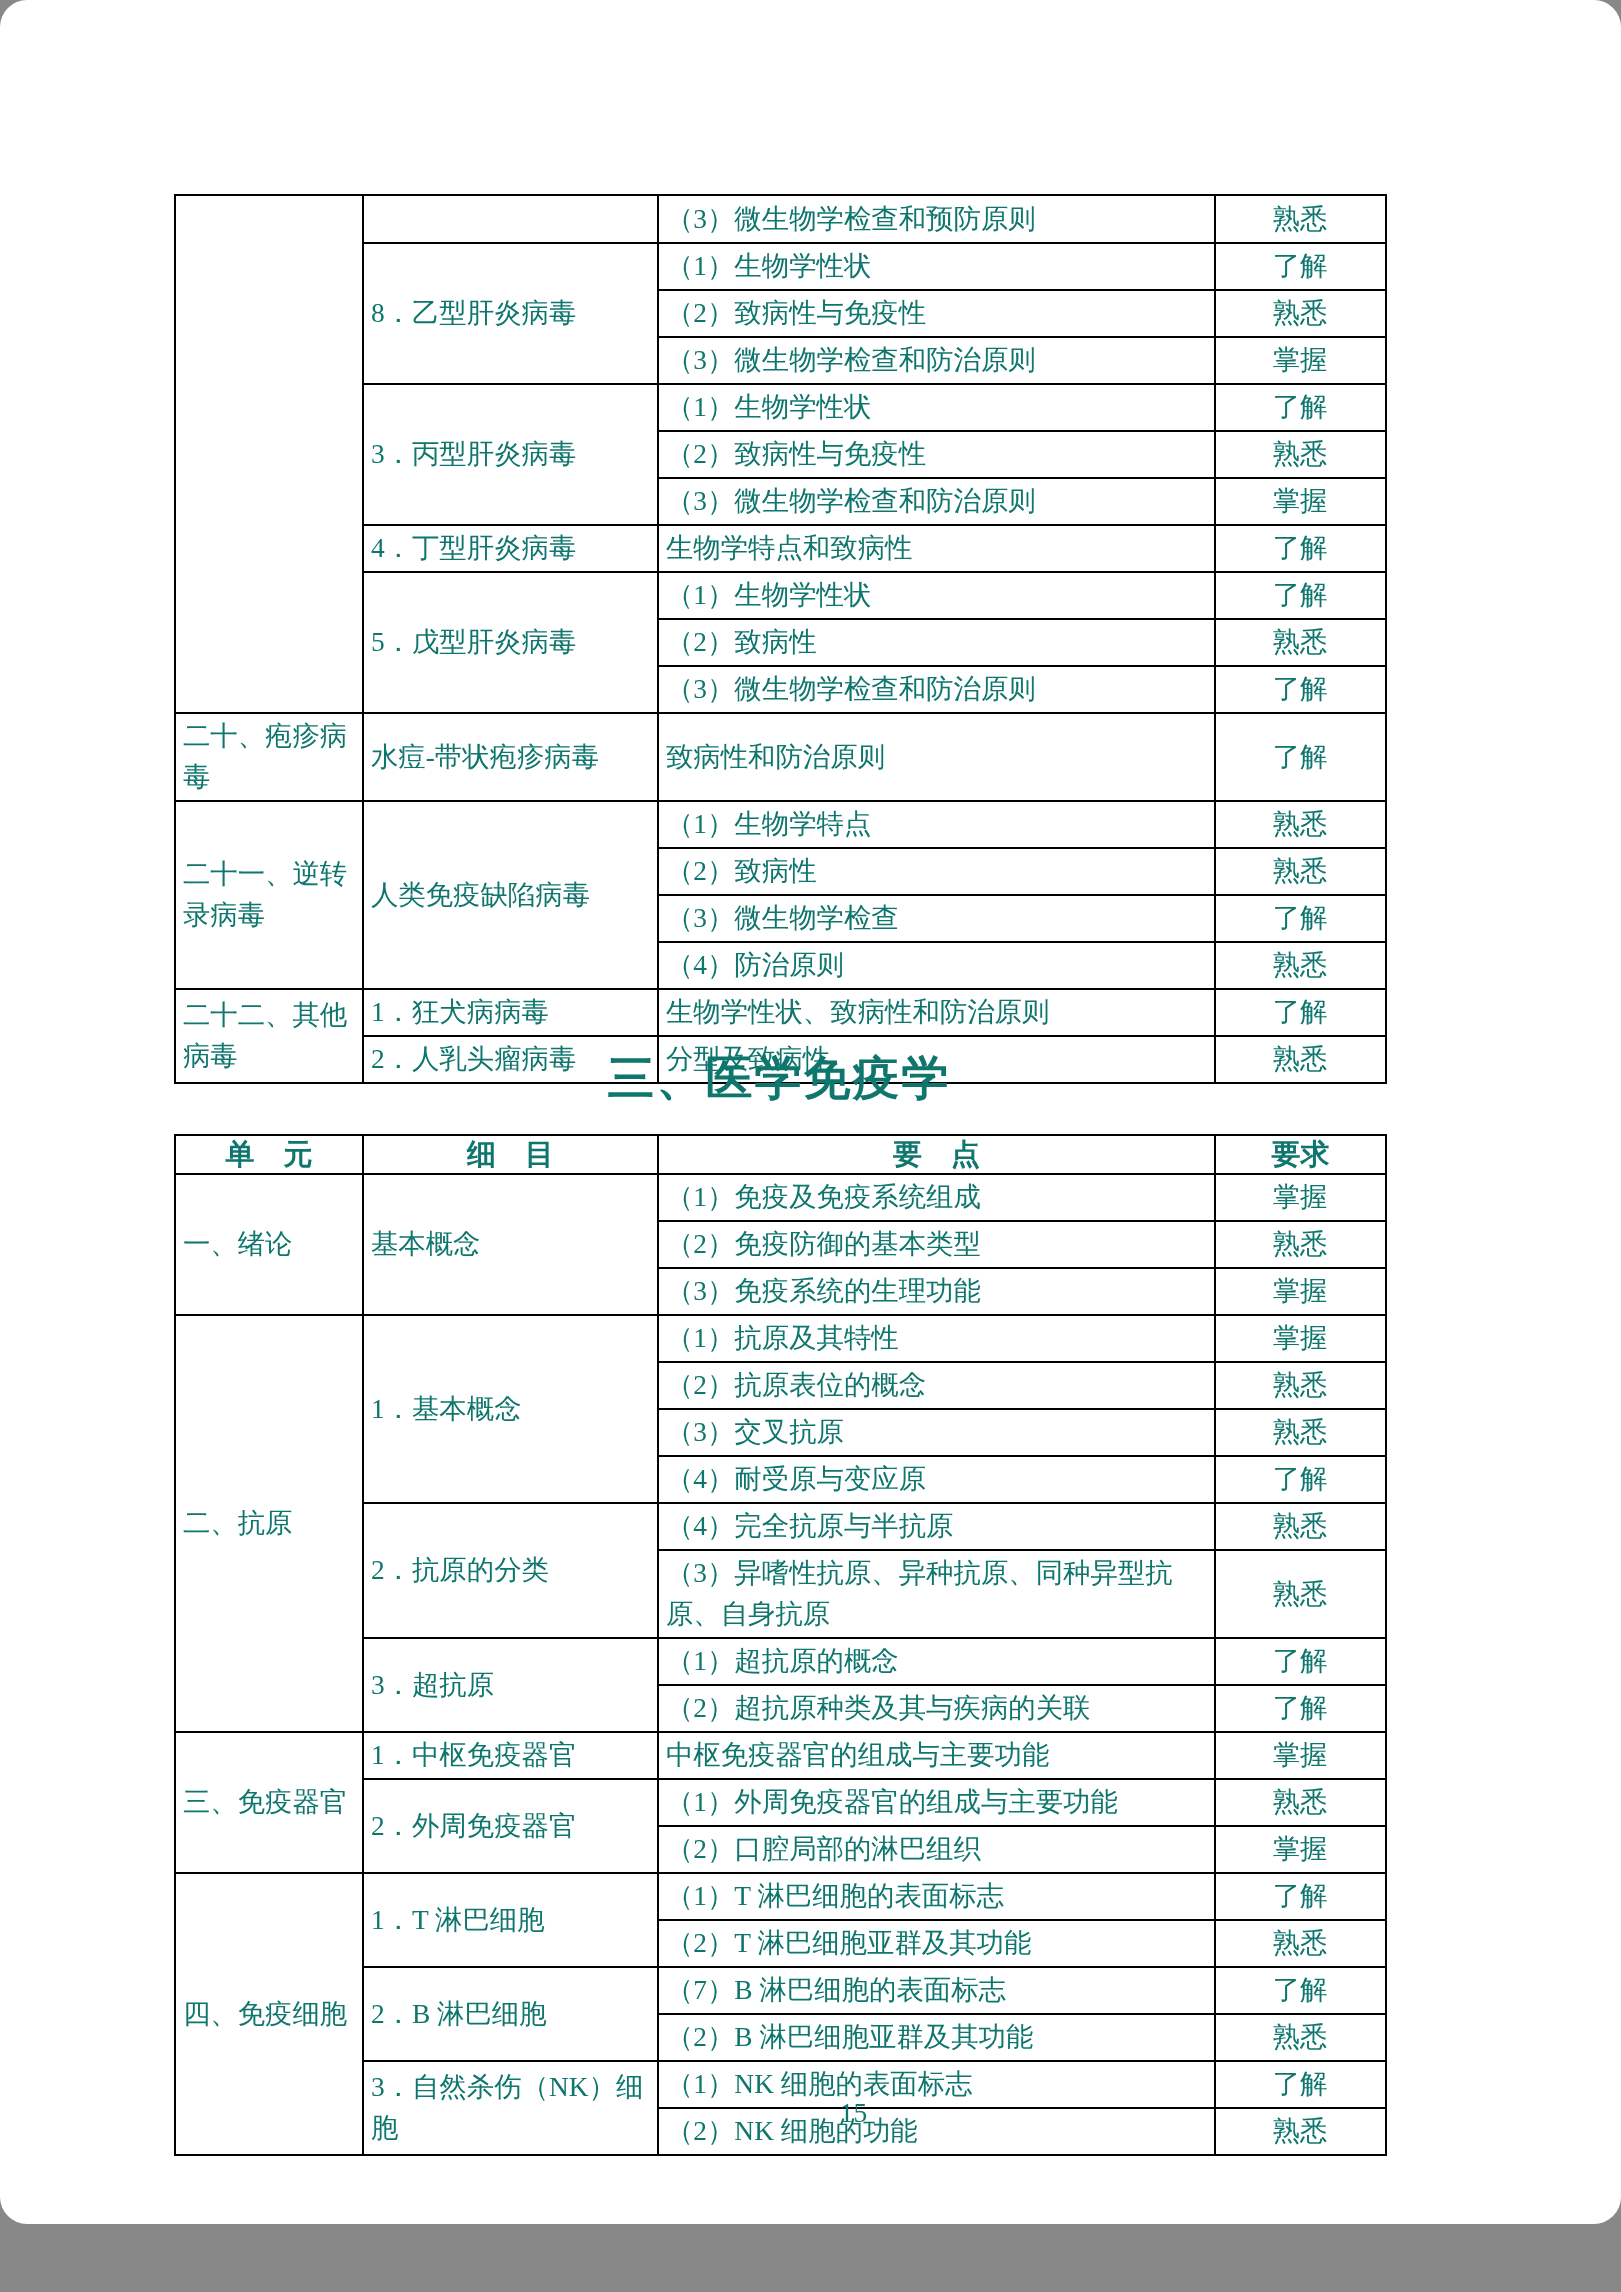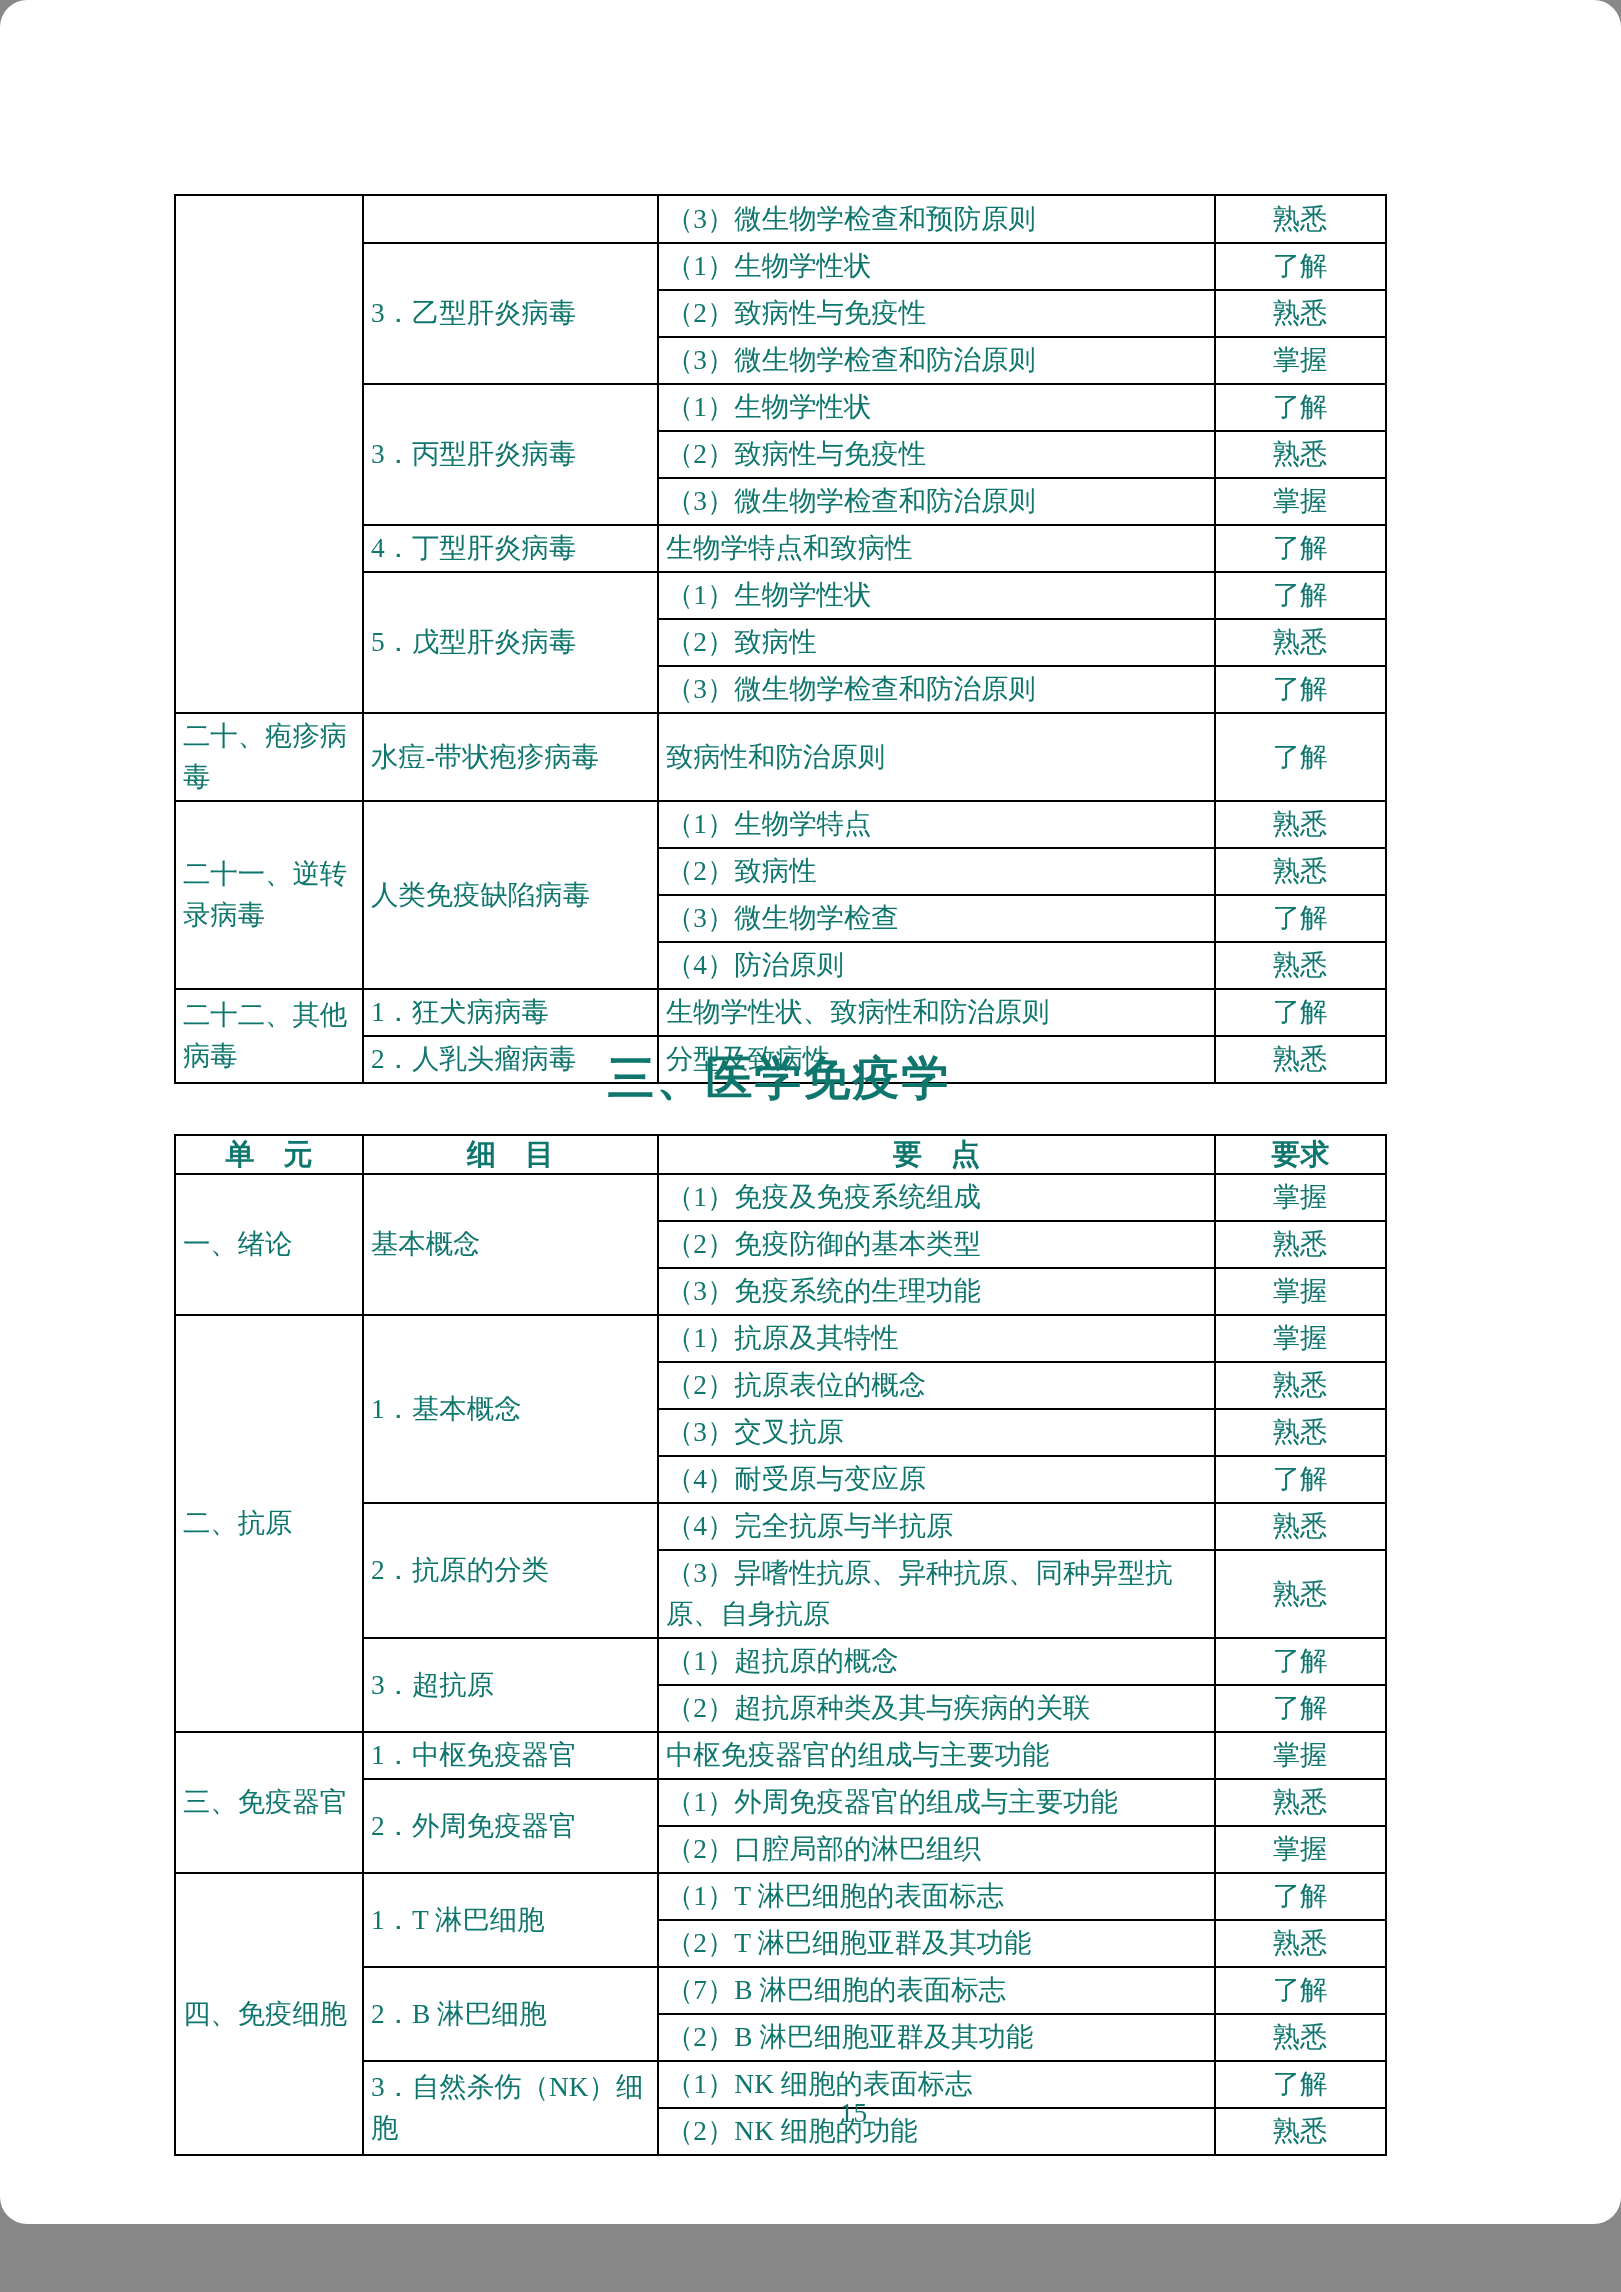--- a/index.html
+++ b/index.html
@@ -80,21 +80,21 @@
         <col style="width:171px">
     </colgroup>
     <tbody>
       <tr class="rh-first">
         <td class="unit-cell" rowspan="11"></td>
         <td class="item-cell"></td>
         <td class="point-cell">（3）微生物学检查和预防原则</td>
         <td class="req-cell">熟悉</td>
       </tr>
       <tr class="rh-std1">
-        <td class="item-cell" rowspan="3">3．乙型肝炎病毒</td>
+        <td class="item-cell" rowspan="3">8．乙型肝炎病毒</td>
         <td class="point-cell">（1）生物学性状</td>
         <td class="req-cell">了解</td>
       </tr>
       <tr class="rh-std1">
         <td class="point-cell">（2）致病性与免疫性</td>
         <td class="req-cell">熟悉</td>
       </tr>
       <tr class="rh-std1">
         <td class="point-cell">（3）微生物学检查和防治原则</td>
         <td class="req-cell">掌握</td>

